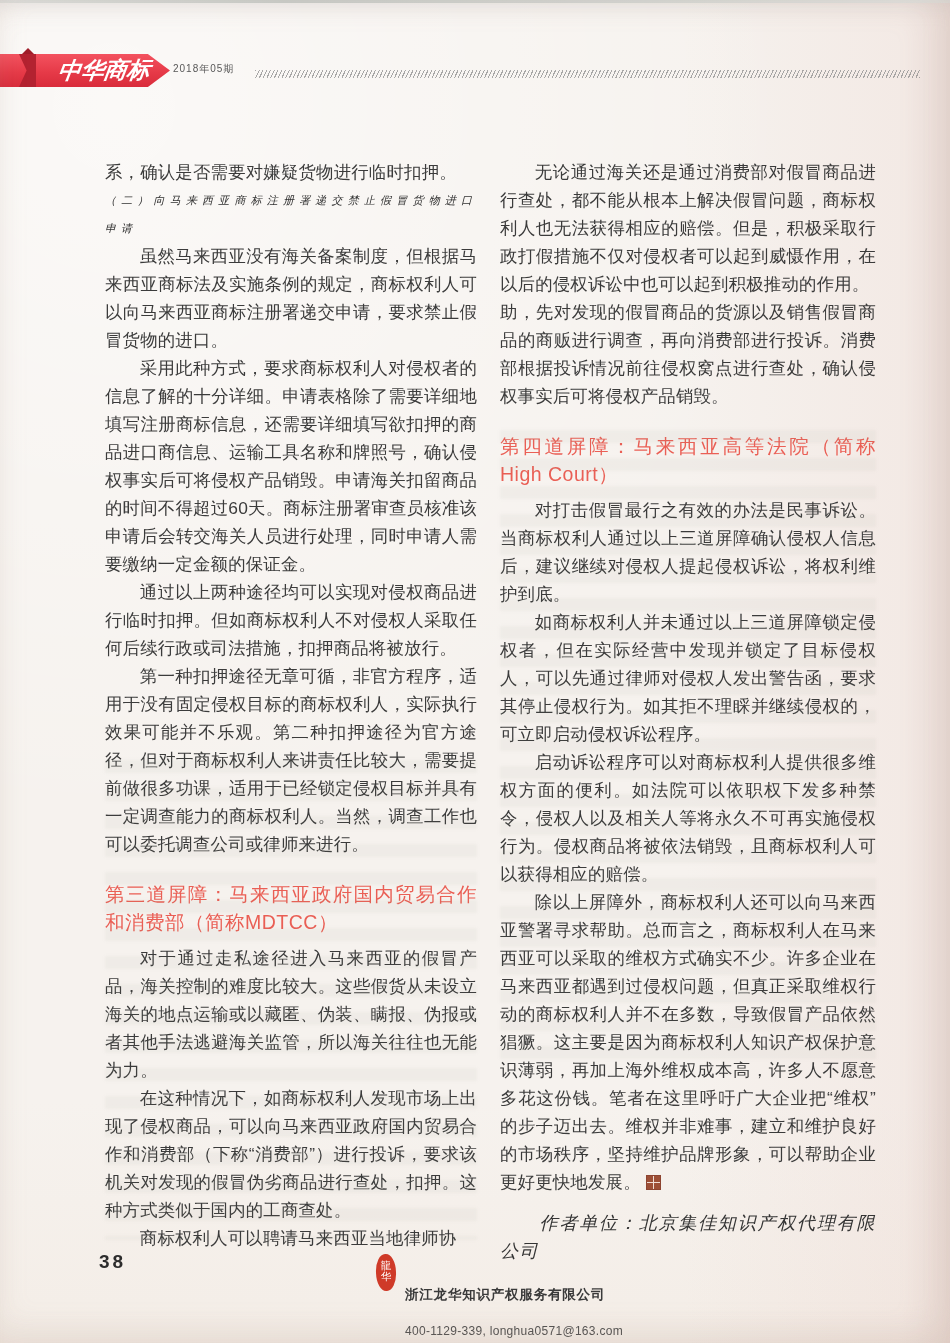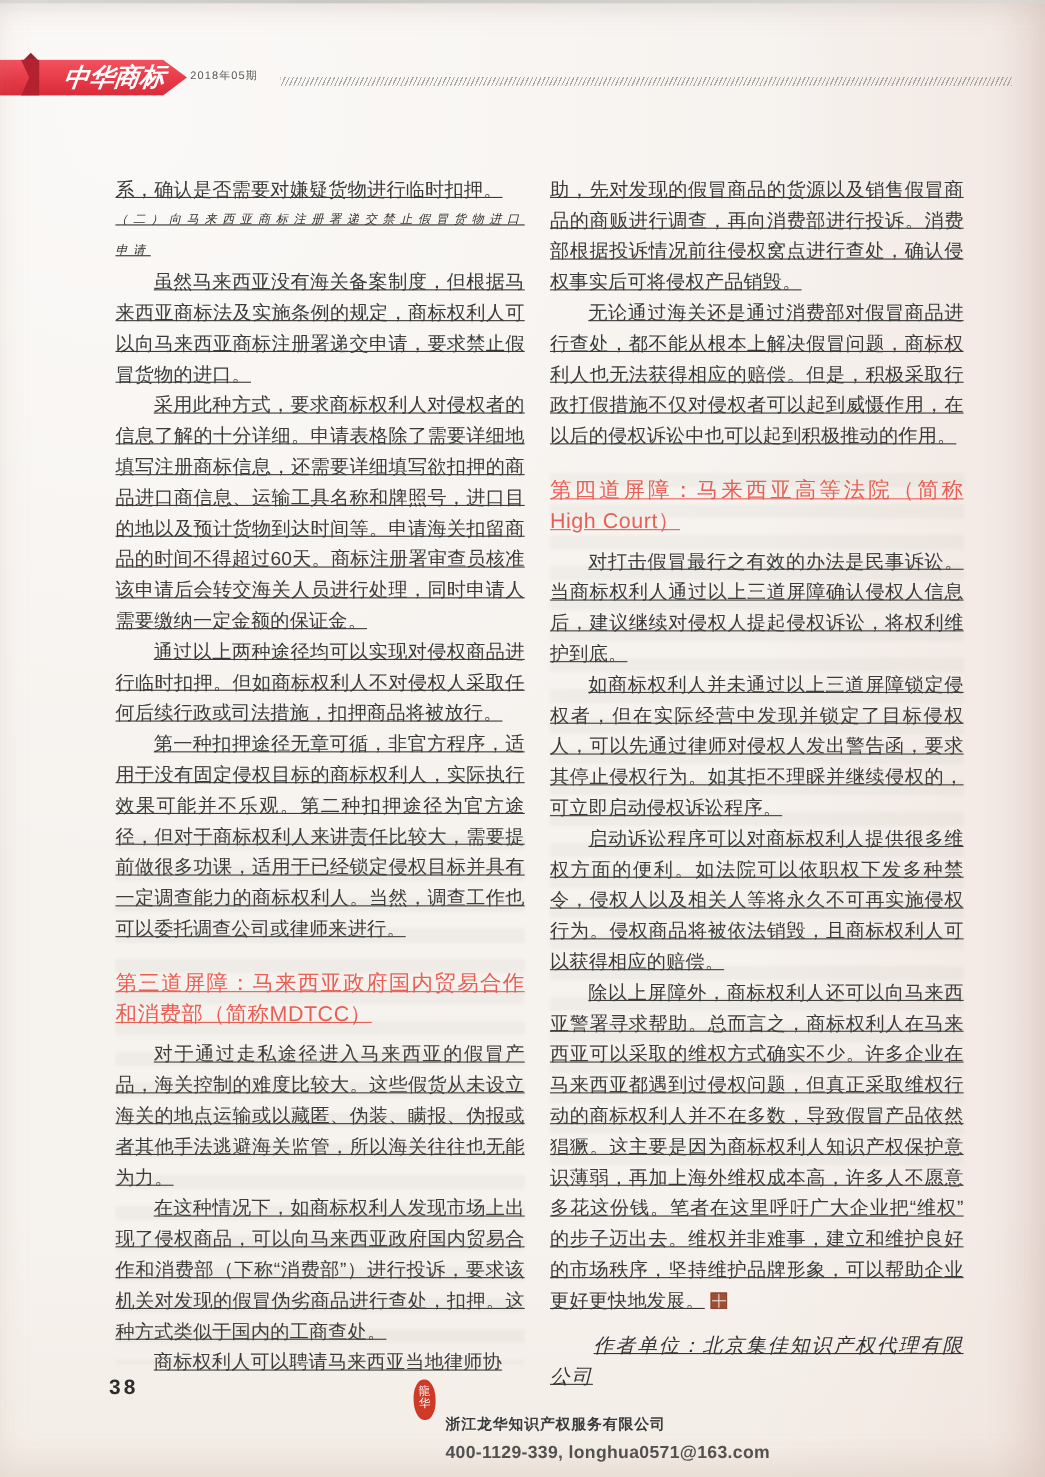--- a/index.html
+++ b/index.html
@@ -50,21 +50,21 @@
     background:repeating-linear-gradient(115deg, rgba(148,148,148,0.8) 0 1px, rgba(255,255,255,0) 1px 3.4px);
   }
 
   
   .col { position:absolute; top:158px; }
   .col-left  { left:105px; width:372px; }
   .col-right { left:500px; width:376px; }
 
   .para {
     margin:0; font-size:17.4px; line-height:28px; letter-spacing:0.2px;
-    color:#3b3b3b; text-align:justify; text-indent:2em;text-decoration:underline;
+    color:#3b3b3b; text-align:justify; text-indent:2em;
   }
   .para.cont { text-indent:0; }
   .para.kai {
     font-family:"Liberation Serif", serif; font-style:italic;
     text-indent:0; letter-spacing:5px; color:#303030; font-size:11px;
   }
   .para.heading {
     color:var(--heading-red); font-size:19.5px; line-height:28px; letter-spacing:0.5px;
     text-indent:0; margin:22px 0 8px 0; font-weight:500;
   }
@@ -86,21 +86,21 @@
     letter-spacing:3px; color:#2c2c2c;
   }
   .publisher { position:absolute; left:376px; top:1254px; display:flex; align-items:flex-start; gap:9px; }
   .seal {
     display:inline-block; width:20px; height:37px; box-sizing:border-box; padding:6px 4px 0 4px;
     background:var(--seal-red); border-radius:48%; color:#fff;
     font-size:10.5px; line-height:11px; text-align:center; word-break:break-all;
     transform:rotate(-2deg); font-family:"Liberation Serif", serif;
   }
   .pub-name { font-size:13.5px; font-weight:bold; color:#3a3a3a; letter-spacing:0.8px;margin-top:32px; }
-  .pub-contact { font-size:16px; font-weight:bold; color:#4f4f4f; margin-top:8px; letter-spacing:0.3px; }
+  .pub-contact { font-size:12px; font-weight:normal; color:#4f4f4f; margin-top:20px; letter-spacing:0.3px; }
 
   
   .bleed {
     position:absolute; pointer-events:none; filter:blur(1.5px);
     background:repeating-linear-gradient(180deg, rgba(125,138,120,0.06) 0 13px, rgba(125,138,120,0) 13px 28px);
   }
   .bleed-1 { left:105px; top:760px; width:372px; height:480px; }
   .bleed-2 { left:500px; top:430px; width:376px; height:640px; }
 </style>
 </head>
@@ -118,31 +118,31 @@
     </div>
     <span class="issue">2018年05期</span>
     <div class="hatch-line"></div>
   </header>
 
   <main>
     <section class="col col-left">
         <p class="para cont">系，确认是否需要对嫌疑货物进行临时扣押。</p>
         <p class="para kai">（二）向马来西亚商标注册署递交禁止假冒货物进口申请</p>
         <p class="para body">虽然马来西亚没有海关备案制度，但根据马来西亚商标法及实施条例的规定，商标权利人可以向马来西亚商标注册署递交申请，要求禁止假冒货物的进口。</p>
-        <p class="para body">采用此种方式，要求商标权利人对侵权者的信息了解的十分详细。申请表格除了需要详细地填写注册商标信息，还需要详细填写欲扣押的商品进口商信息、运输工具名称和牌照号，进口目的地以及预计货物到达时间等。申请海关扣留商品的时间不得超过60天。商标注册署审查员核准该申请后会转交海关人员进行处理，同时申请人需要缴纳一定金额的保证金。</p>
+        <p class="para body">采用此种方式，要求商标权利人对侵权者的信息了解的十分详细。申请表格除了需要详细地填写注册商标信息，还需要详细填写欲扣押的商品进口商信息、运输工具名称和牌照号，确认侵权事实后可将侵权产品销毁。申请海关扣留商品的时间不得超过60天。商标注册署审查员核准该申请后会转交海关人员进行处理，同时申请人需要缴纳一定金额的保证金。</p>
         <p class="para body">通过以上两种途径均可以实现对侵权商品进行临时扣押。但如商标权利人不对侵权人采取任何后续行政或司法措施，扣押商品将被放行。</p>
         <p class="para body">第一种扣押途径无章可循，非官方程序，适用于没有固定侵权目标的商标权利人，实际执行效果可能并不乐观。第二种扣押途径为官方途径，但对于商标权利人来讲责任比较大，需要提前做很多功课，适用于已经锁定侵权目标并具有一定调查能力的商标权利人。当然，调查工作也可以委托调查公司或律师来进行。</p>
         <p class="para heading">第三道屏障：马来西亚政府国内贸易合作和消费部（简称MDTCC）</p>
         <p class="para body">对于通过走私途径进入马来西亚的假冒产品，海关控制的难度比较大。这些假货从未设立海关的地点运输或以藏匿、伪装、瞒报、伪报或者其他手法逃避海关监管，所以海关往往也无能为力。</p>
         <p class="para body">在这种情况下，如商标权利人发现市场上出现了侵权商品，可以向马来西亚政府国内贸易合作和消费部（下称“消费部”）进行投诉，要求该机关对发现的假冒伪劣商品进行查处，扣押。这种方式类似于国内的工商查处。</p>
         <p class="para body">商标权利人可以聘请马来西亚当地律师协</p>
       </section>
     <section class="col col-right">
+        <p class="para body">无论通过海关还是通过消费部对假冒商品进行查处，都不能从根本上解决假冒问题，商标权利人也无法获得相应的赔偿。但是，积极采取行政打假措施不仅对侵权者可以起到威慑作用，在以后的侵权诉讼中也可以起到积极推动的作用。</p>
         <p class="para cont">助，先对发现的假冒商品的货源以及销售假冒商品的商贩进行调查，再向消费部进行投诉。消费部根据投诉情况前往侵权窝点进行查处，确认侵权事实后可将侵权产品销毁。</p>
-        <p class="para body">无论通过海关还是通过消费部对假冒商品进行查处，都不能从根本上解决假冒问题，商标权利人也无法获得相应的赔偿。但是，积极采取行政打假措施不仅对侵权者可以起到威慑作用，在以后的侵权诉讼中也可以起到积极推动的作用。</p>
         <p class="para heading">第四道屏障：马来西亚高等法院（简称High Court）</p>
         <p class="para body">对打击假冒最行之有效的办法是民事诉讼。当商标权利人通过以上三道屏障确认侵权人信息后，建议继续对侵权人提起侵权诉讼，将权利维护到底。</p>
         <p class="para body">如商标权利人并未通过以上三道屏障锁定侵权者，但在实际经营中发现并锁定了目标侵权人，可以先通过律师对侵权人发出警告函，要求其停止侵权行为。如其拒不理睬并继续侵权的，可立即启动侵权诉讼程序。</p>
         <p class="para body">启动诉讼程序可以对商标权利人提供很多维权方面的便利。如法院可以依职权下发多种禁令，侵权人以及相关人等将永久不可再实施侵权行为。侵权商品将被依法销毁，且商标权利人可以获得相应的赔偿。</p>
         <p class="para body">除以上屏障外，商标权利人还可以向马来西亚警署寻求帮助。总而言之，商标权利人在马来西亚可以采取的维权方式确实不少。许多企业在马来西亚都遇到过侵权问题，但真正采取维权行动的商标权利人并不在多数，导致假冒产品依然猖獗。这主要是因为商标权利人知识产权保护意识薄弱，再加上海外维权成本高，许多人不愿意多花这份钱。笔者在这里呼吁广大企业把“维权”的步子迈出去。维权并非难事，建立和维护良好的市场秩序，坚持维护品牌形象，可以帮助企业更好更快地发展。<span class="end-seal"></span></p>
         <p class="para author">作者单位：北京集佳知识产权代理有限公司</p>
       </section>
   </main>
 
   <div class="bleed bleed-1"></div>

